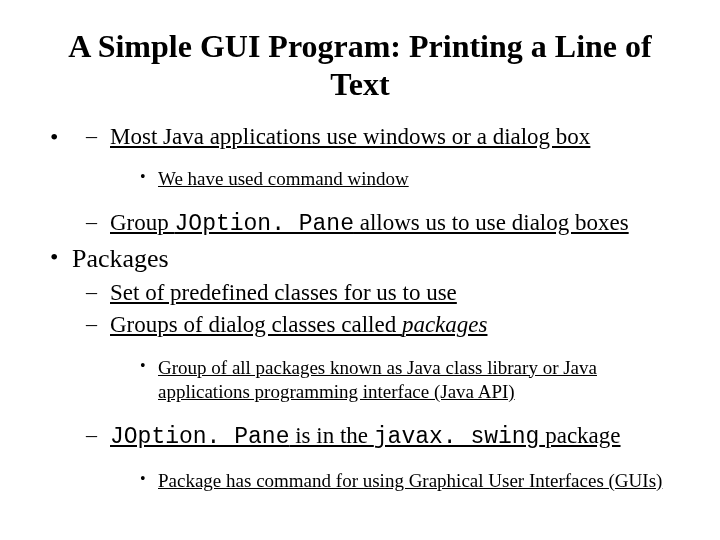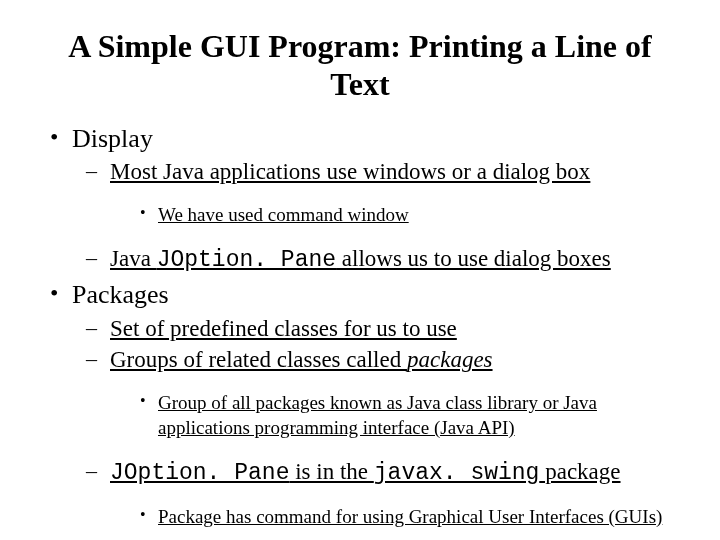--- a/index.html
+++ b/index.html
@@ -96,40 +96,39 @@
 </head>
 <body>
 
 <div class="slide">
 
   <h1 class="title">A Simple GUI  Program: Printing a Line of Text</h1>
 
   <ul class="level1">
 
     <li>
-      <span>Display</span>
       <ul class="level2">
         <li>
           <span>Most Java applications use windows or a dialog box</span>
           <ul class="level3">
             <li>We have used command window</li>
           </ul>
         </li>
         <li>
-          <span class="inline">Java </span><span class="inline code">JOption. Pane</span><span class="inline"> allows us to use dialog boxes</span>
+          <span class="inline">Group </span><span class="inline code">JOption. Pane</span><span class="inline"> allows us to use dialog boxes</span>
         </li>
       </ul>
     </li>
 
     <li>
       <span>Packages</span>
       <ul class="level2">
         <li>Set of predefined classes for us to use</li>
         <li>
-          <span class="inline">Groups of related classes called </span><span class="inline ital">packages</span>
+          <span class="inline">Groups of dialog classes called </span><span class="inline ital">packages</span>
           <ul class="level3">
             <li>Group of all packages known as Java class library or Java applications programming interface (Java API)</li>
           </ul>
         </li>
         <li>
           <span class="inline code">JOption. Pane</span><span class="inline"> is in the </span><span class="inline code">javax. swing</span><span class="inline"> package</span>
           <ul class="level3">
             <li>Package has command for using Graphical User Interfaces (GUIs)</li>
           </ul>
         </li>

